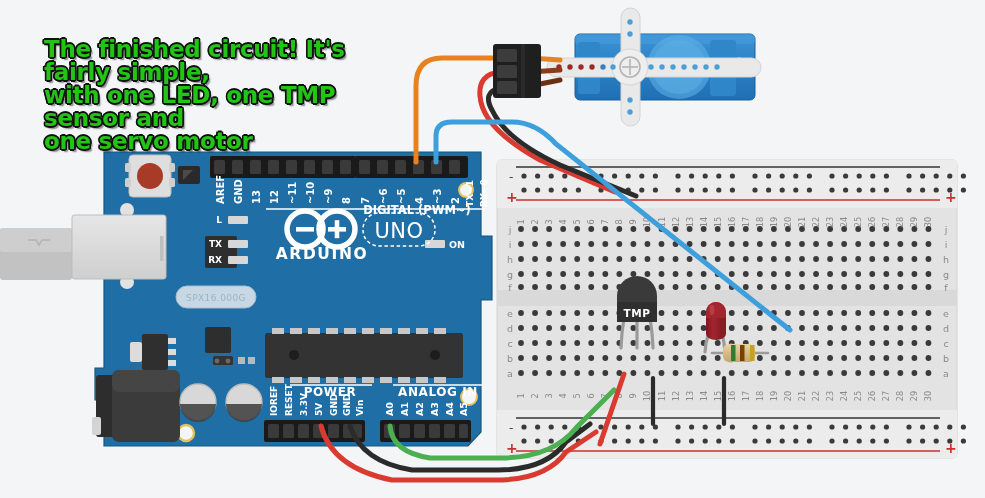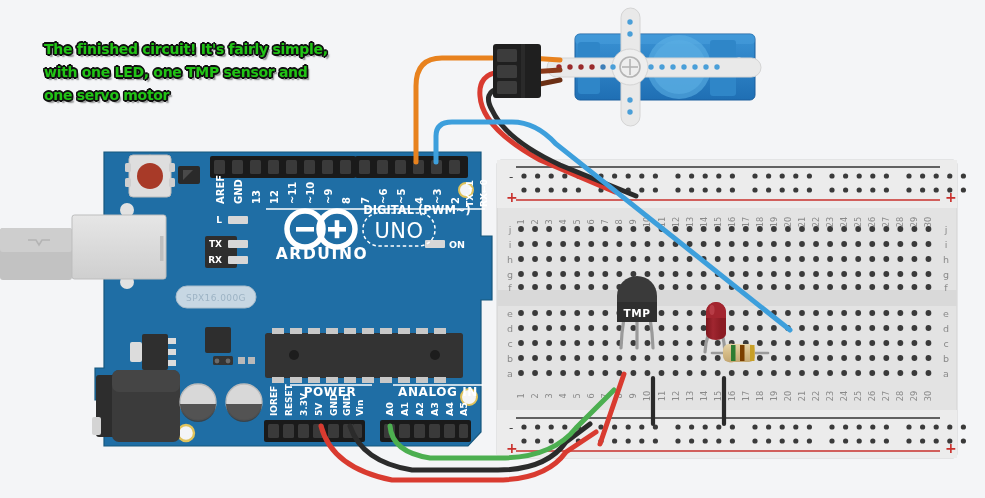--- a/index.html
+++ b/index.html
@@ -11,21 +11,21 @@
     position:relative;
   }
   #stage{position:absolute;left:0;top:0;width:985px;height:498px;}
   #stage svg{position:absolute;left:0;top:0;}
   .annot{
     position:absolute;
     left:44px; top:38px;
     width:360px;
     font-family:"DejaVu Sans", sans-serif;
     font-weight:bold;
-    font-size:14px;
+    font-size:23px;
     line-height:23px;
     letter-spacing:-0.3px;
     color:#22c416;
     text-shadow:
       -1.4px -1.4px 0 #111, 1.4px -1.4px 0 #111,
       -1.4px  1.4px 0 #111, 1.4px  1.4px 0 #111,
        0px -1.6px 0 #111, 0px 1.6px 0 #111,
       -1.6px 0px 0 #111, 1.6px 0px 0 #111,
        2.5px 2.5px 1.5px rgba(0,0,0,.45);
     white-space:pre-line;

